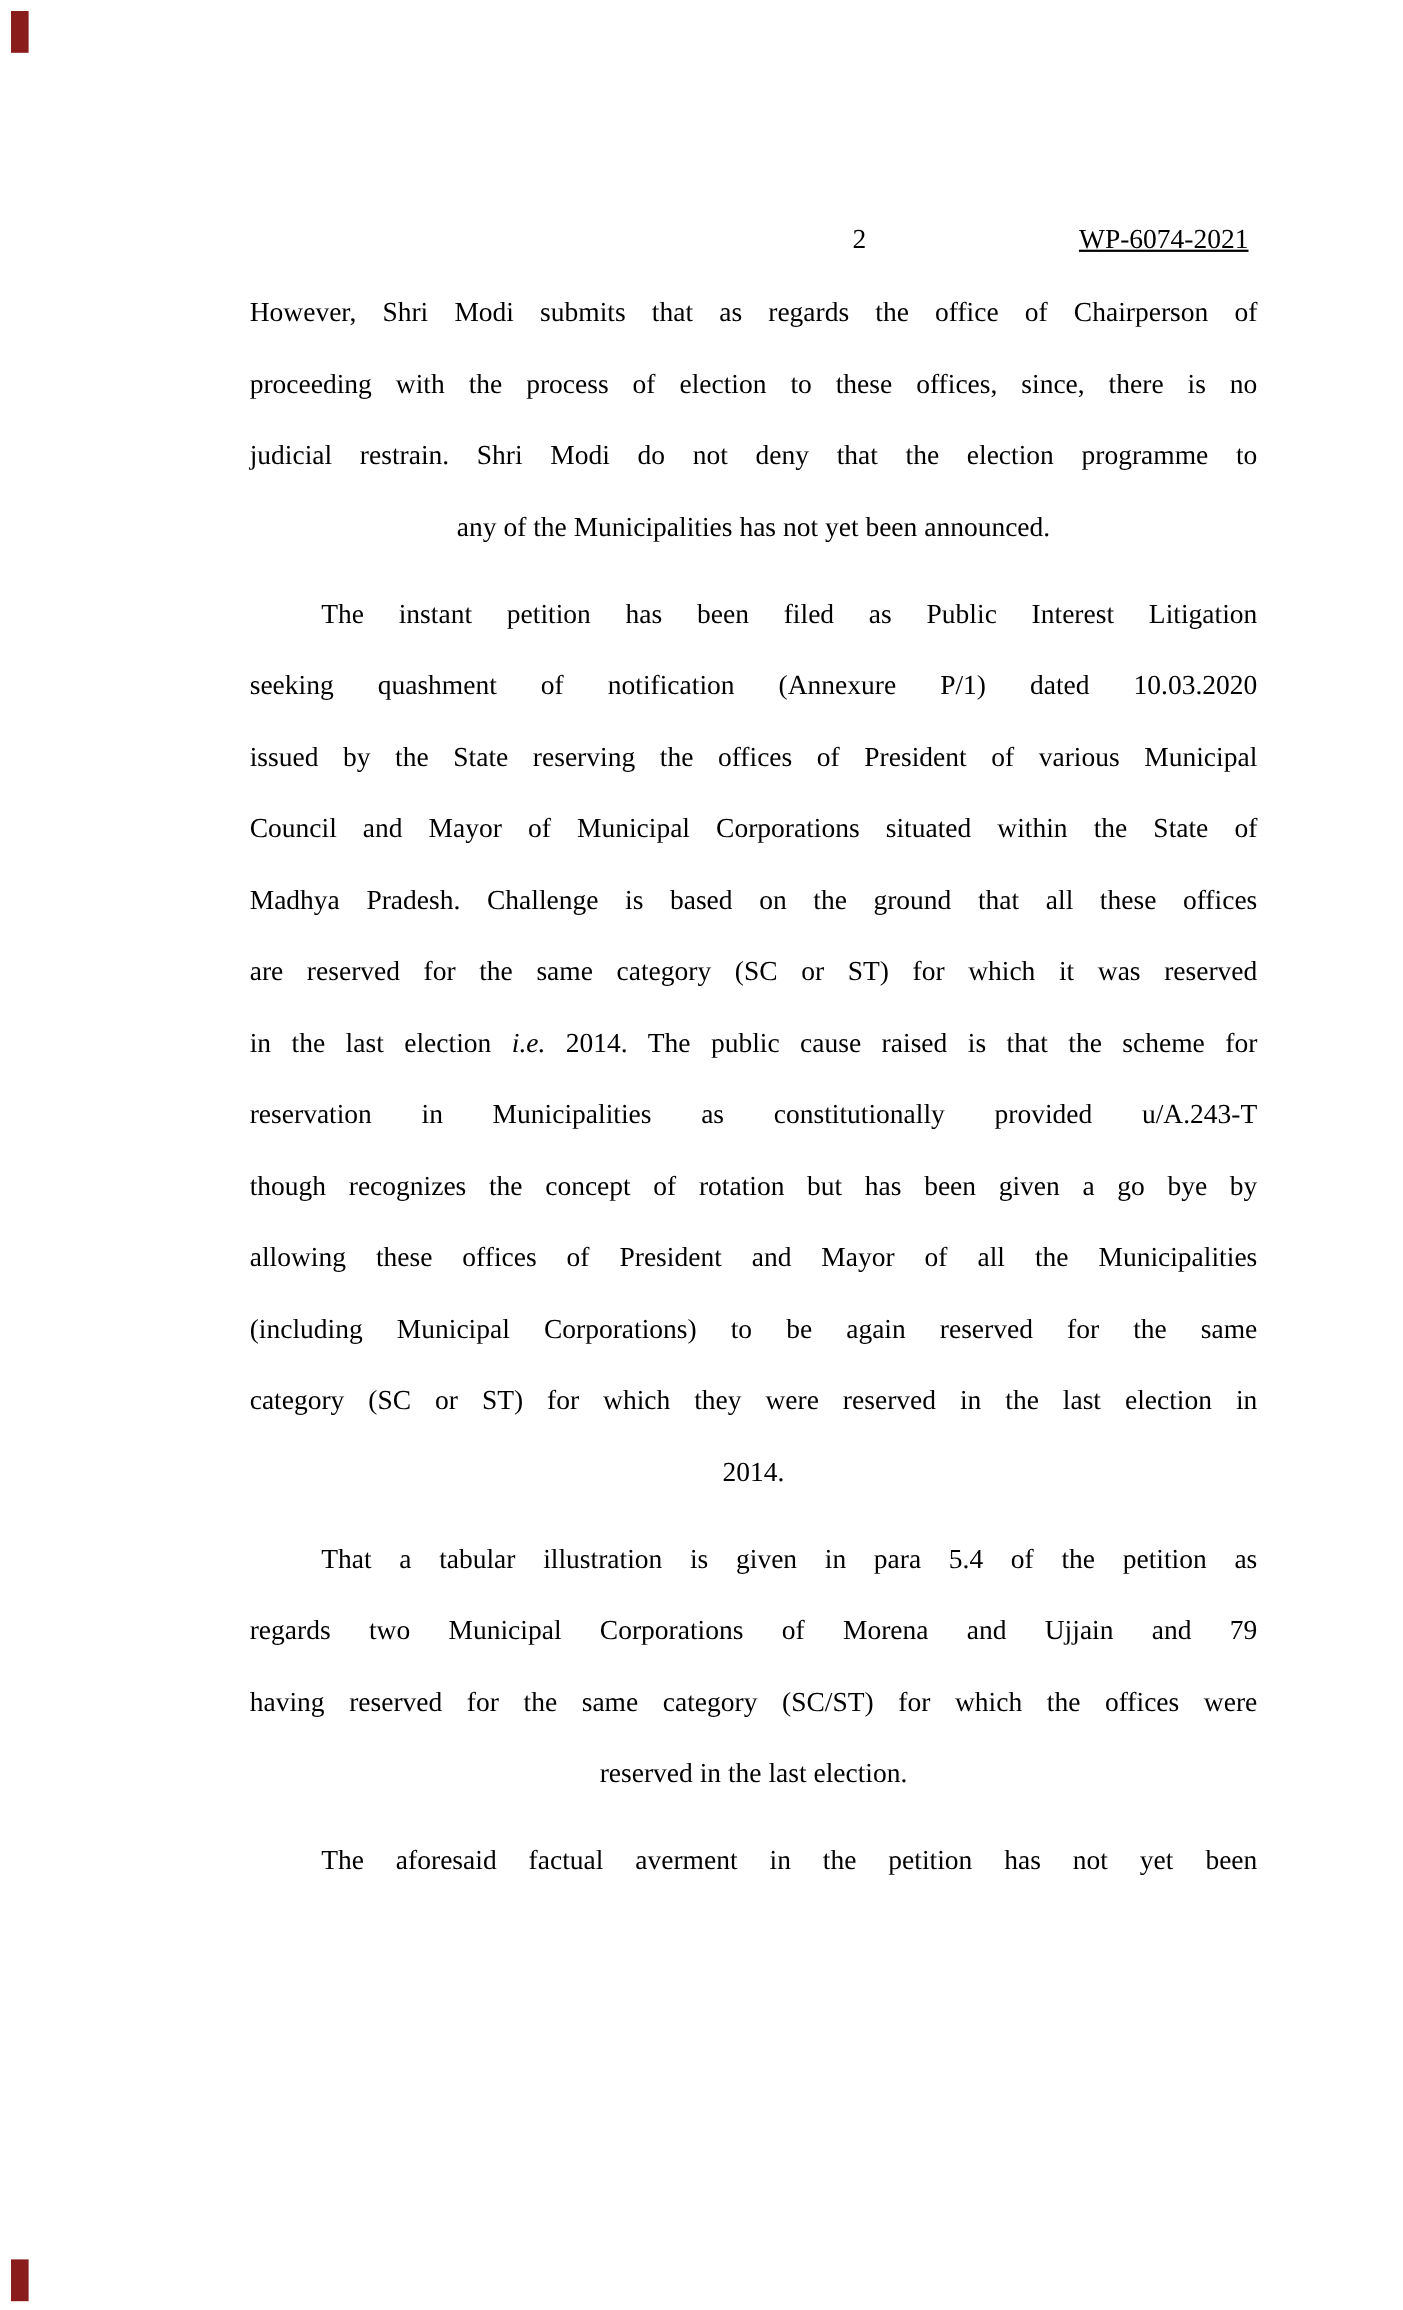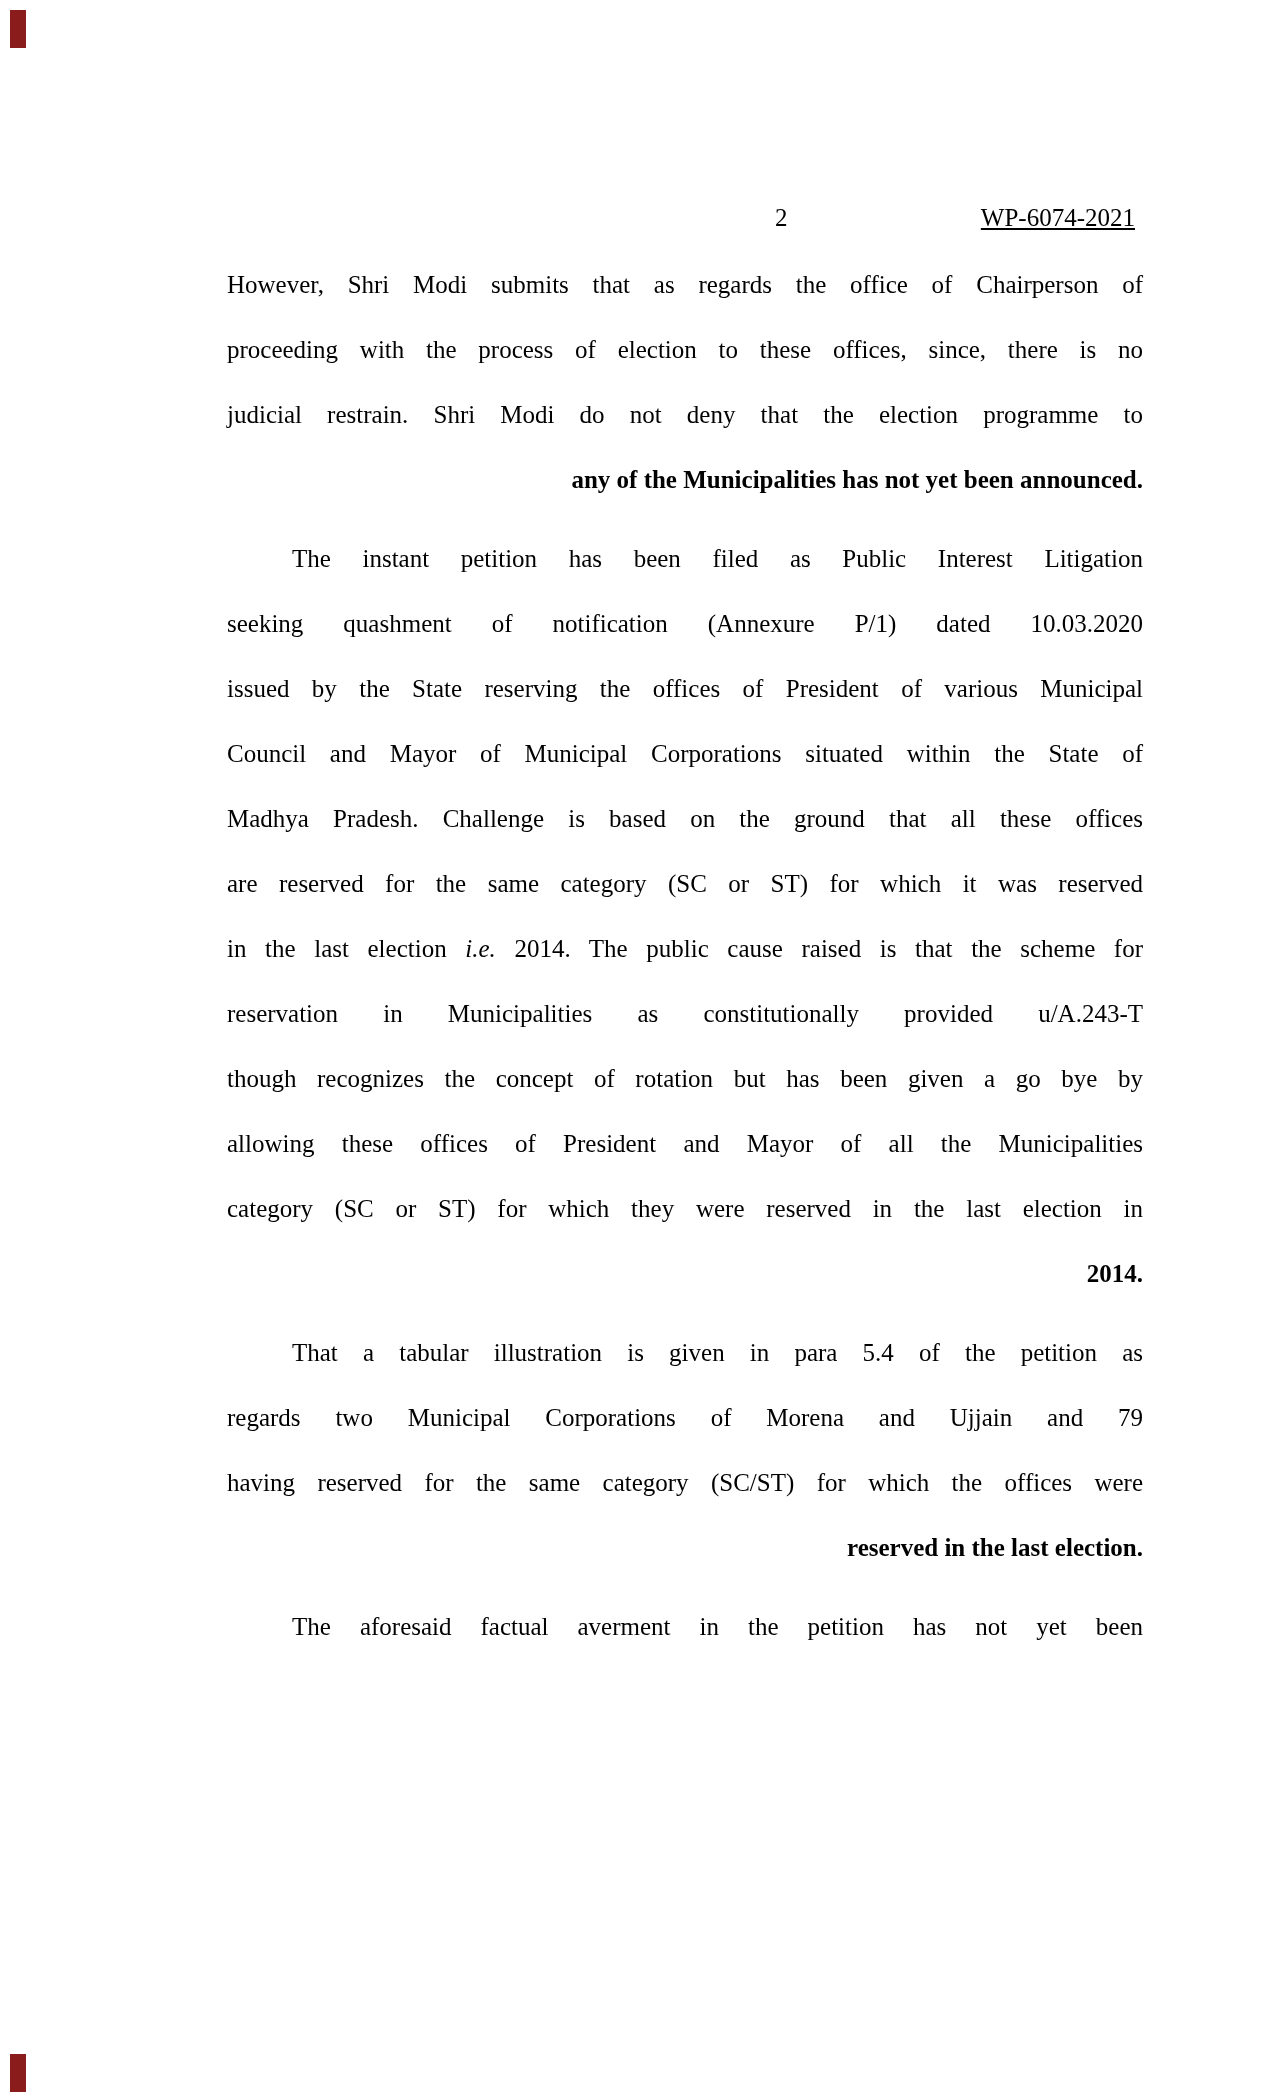--- a/index.html
+++ b/index.html
@@ -43,21 +43,21 @@
   .line {
     font-size: 25px;
     line-height: 65px;
     height: 65px;
     white-space: normal;
   }
   .line.j {
     text-align: justify;
     text-align-last: justify;
   }
-  .line.nj { text-align: right; font-weight: bold; }
+  .line.nj { text-align: center; }
   .line.indent { padding-left: 65px; }
   .line i { }
   .stamp-mark {
     position: absolute;
     width: 16px;
     height: 38px;
   }
   .stamp-top { left: 10px; top: 10px; }
   .stamp-bottom { left: 10px; top: 2054px; }
 </style>
@@ -83,20 +83,21 @@
         <div class="line j indent"><span>The instant petition has been filed as  Public Interest Litigation</span></div>
         <div class="line j"><span>seeking quashment of notification (Annexure P/1) dated 10.03.2020</span></div>
         <div class="line j"><span>issued by the State reserving the offices of President of various Municipal</span></div>
         <div class="line j"><span>Council and Mayor of Municipal Corporations situated within the State of</span></div>
         <div class="line j"><span>Madhya Pradesh. Challenge is based on the ground that all these offices</span></div>
         <div class="line j"><span>are reserved for the same category (SC or ST) for which it was reserved</span></div>
         <div class="line j"><span>in the last election </span><i>i.e.</i><span> 2014. The public cause raised is that the scheme for</span></div>
         <div class="line j"><span>reservation in Municipalities as constitutionally provided u/A.243-T</span></div>
         <div class="line j"><span>though recognizes the concept of rotation but has been given a go bye by</span></div>
         <div class="line j"><span>allowing these offices of President and Mayor of all the Municipalities</span></div>
+        <div class="line j"><span>(including Municipal Corporations) to be again reserved for the same</span></div>
         <div class="line j"><span>category (SC or ST) for which they were reserved in the last election in</span></div>
         <div class="line nj"><span>2014.</span></div>
       </div>
       <div class="para">
         <div class="line j indent"><span>That a tabular illustration is given in para 5.4 of the petition as</span></div>
         <div class="line j"><span>regards two Municipal Corporations of Morena and Ujjain and 79</span></div>
         <div class="line j"><span>having reserved for the same category (SC/ST) for which the offices were</span></div>
         <div class="line nj"><span>reserved in the last election.</span></div>
       </div>
       <div class="para">

